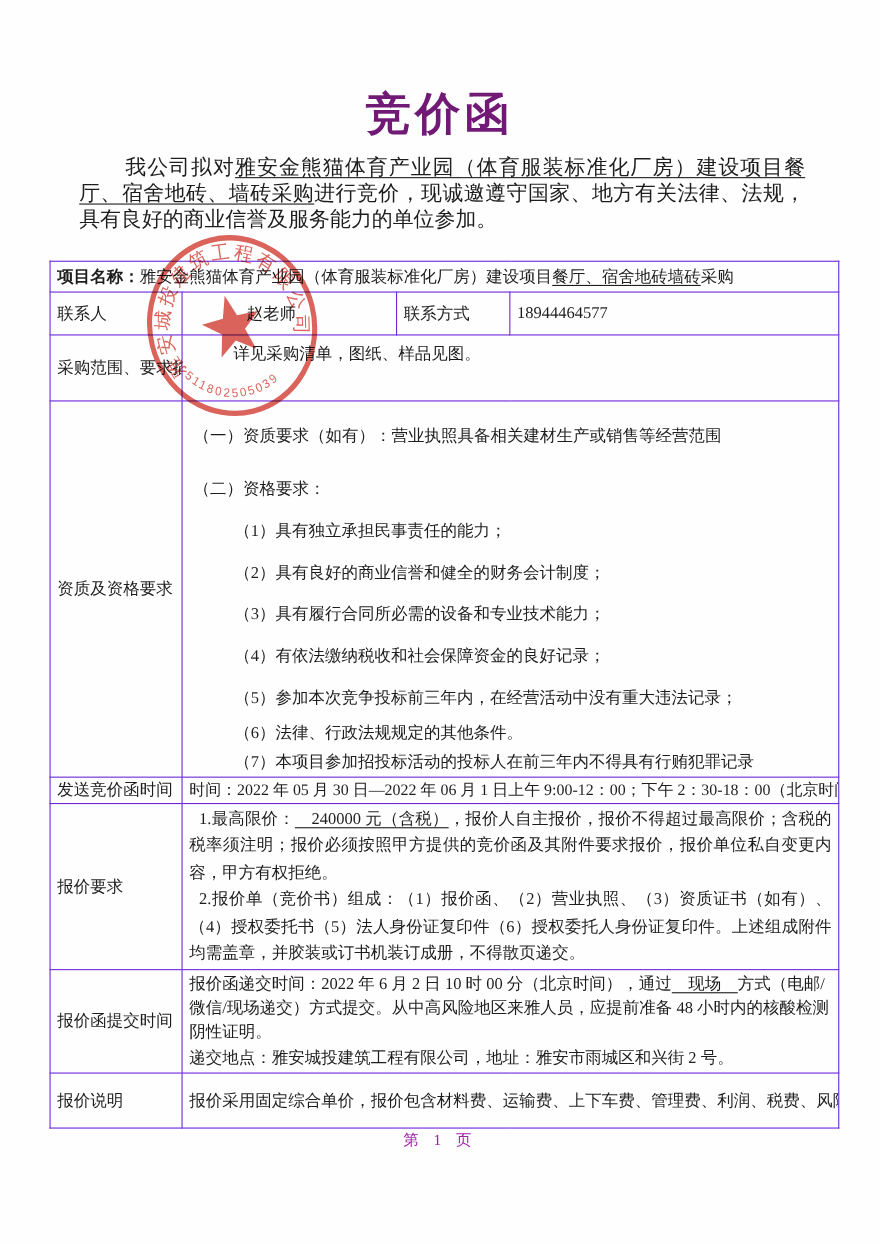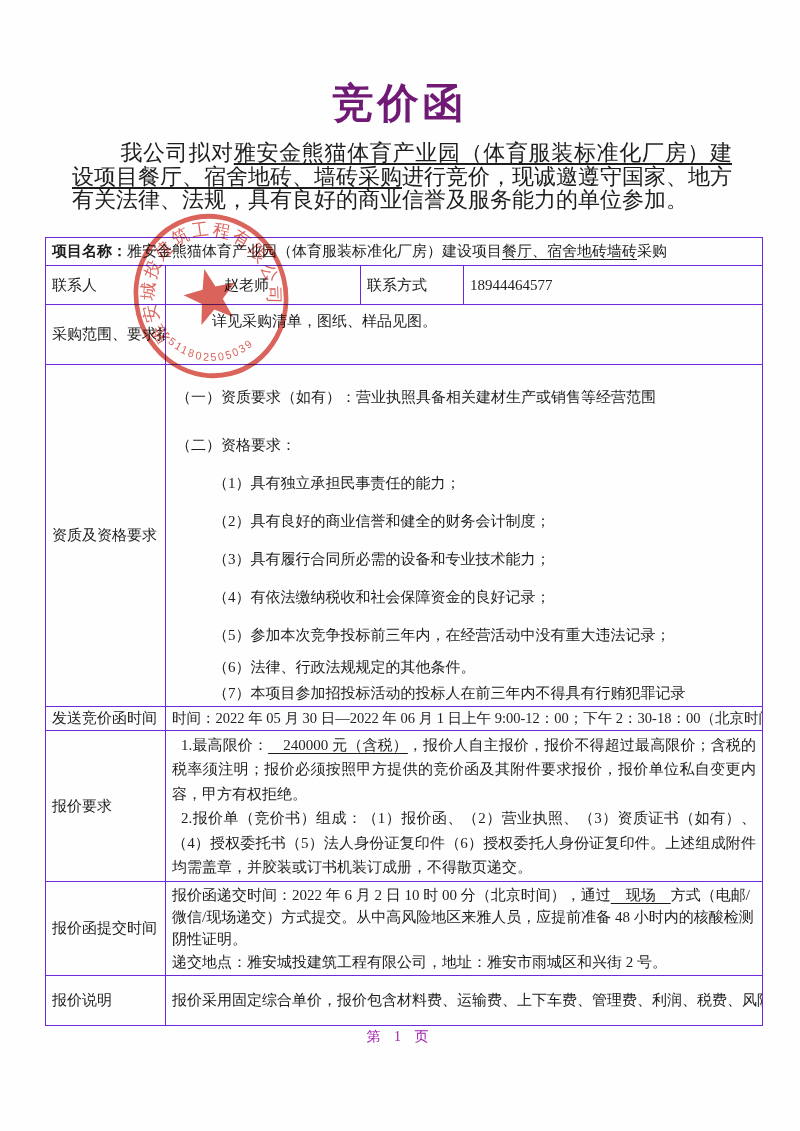--- a/index.html
+++ b/index.html
@@ -10,21 +10,21 @@
     overflow:hidden;
   }
   .title {
     position:absolute; top:76px; left:0; width:100%;
     margin:0; text-align:center;
     font-size:41px; font-weight:700; letter-spacing:4px;
     color:#701a75;
   }
   .intro {
     position:absolute; top:141px; left:72px; width:660px;
-    margin:0; font-size:22px; line-height:23.5px;
+    margin:0; font-size:19px; line-height:23.5px;
     text-align:justify; text-indent:2.2em;
   }
   .u { text-decoration:underline; text-underline-offset:3px; }
   .b { font-weight:700; }
   .doc-table {
     position:absolute; top:237px; left:45px; width:718px;
     border-collapse:collapse; table-layout:fixed; font-size:15px;
   }
   .doc-table td {
     border:1px solid #6d28d9; padding:2px 6px; vertical-align:middle;

